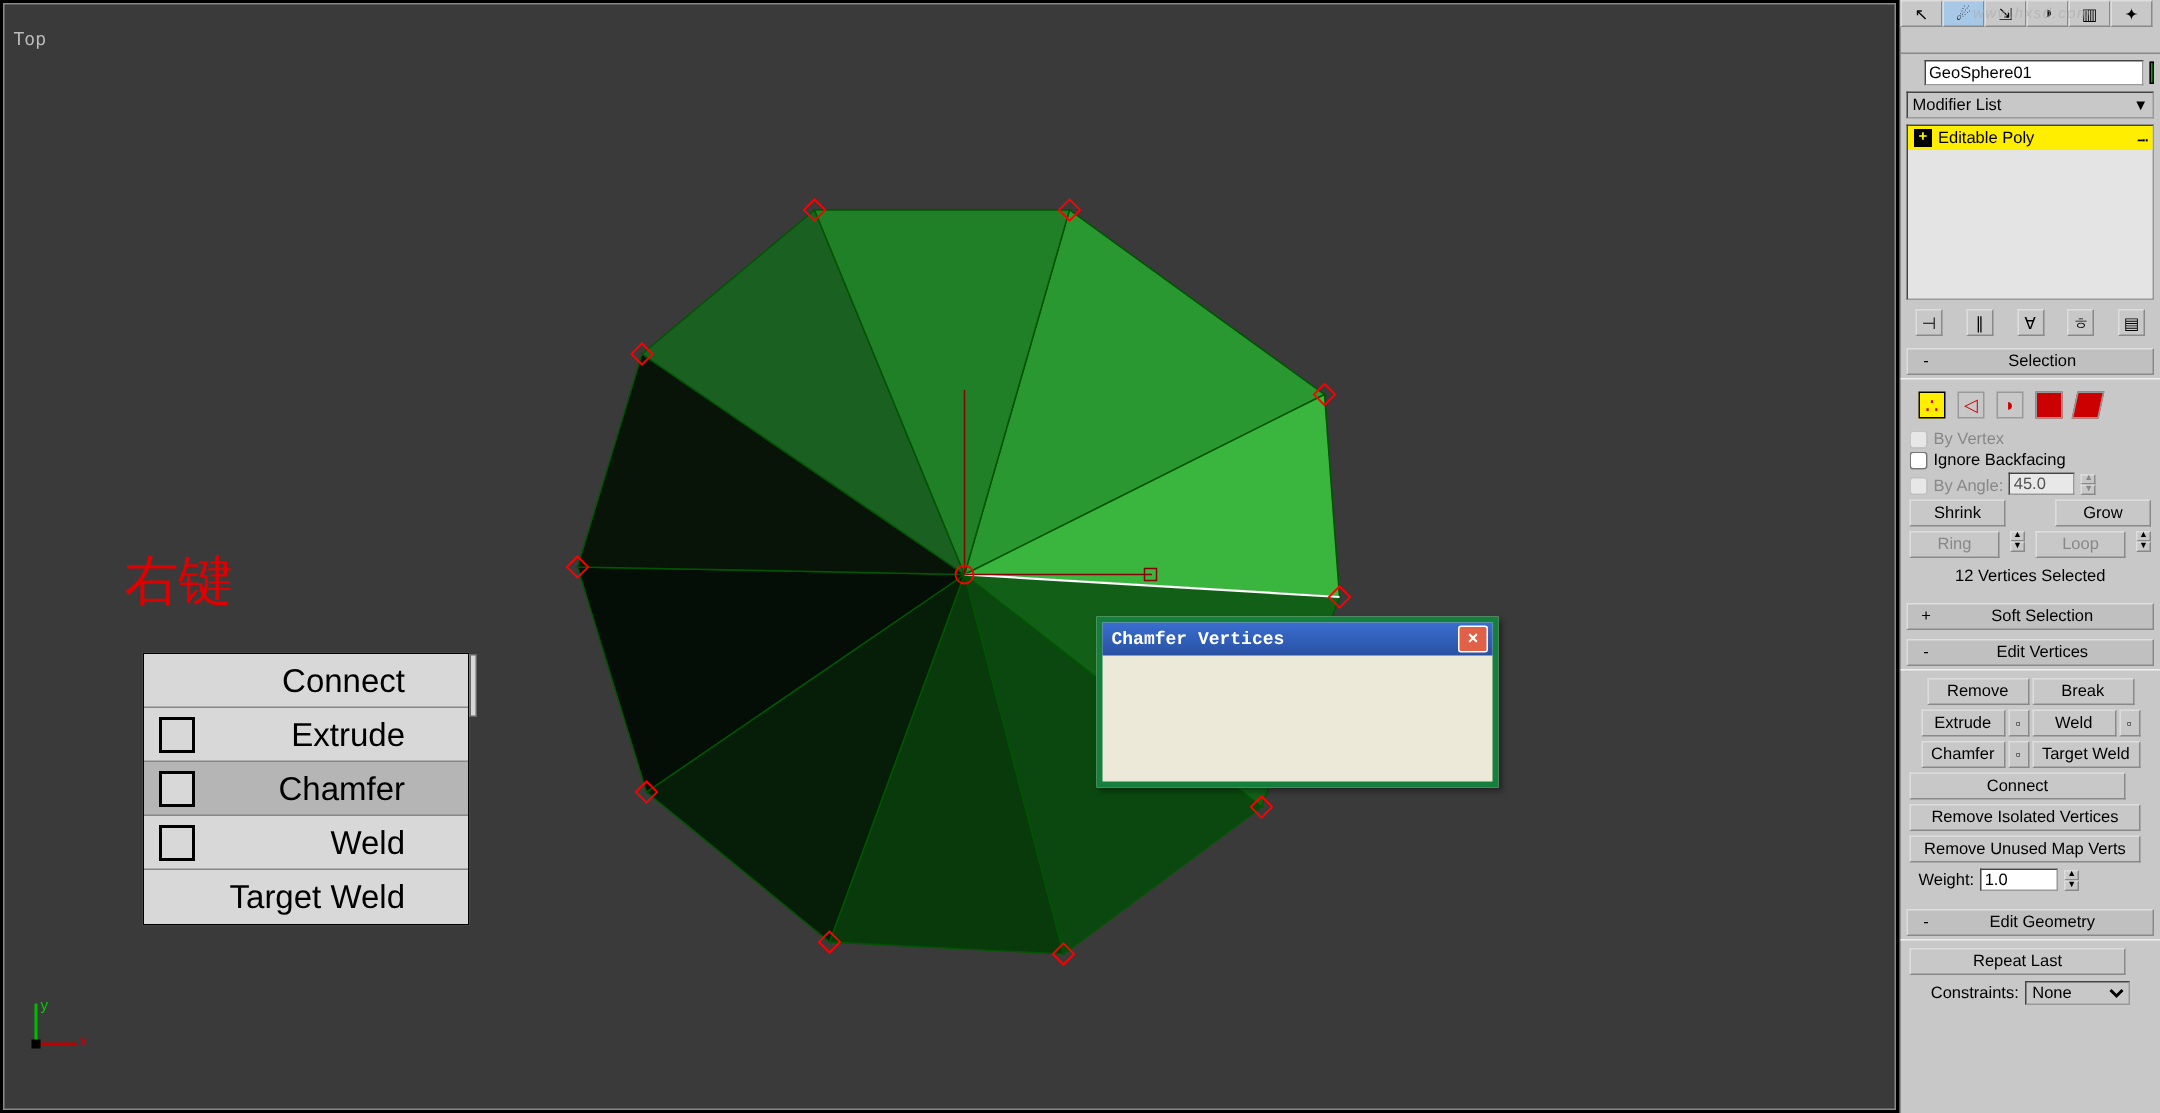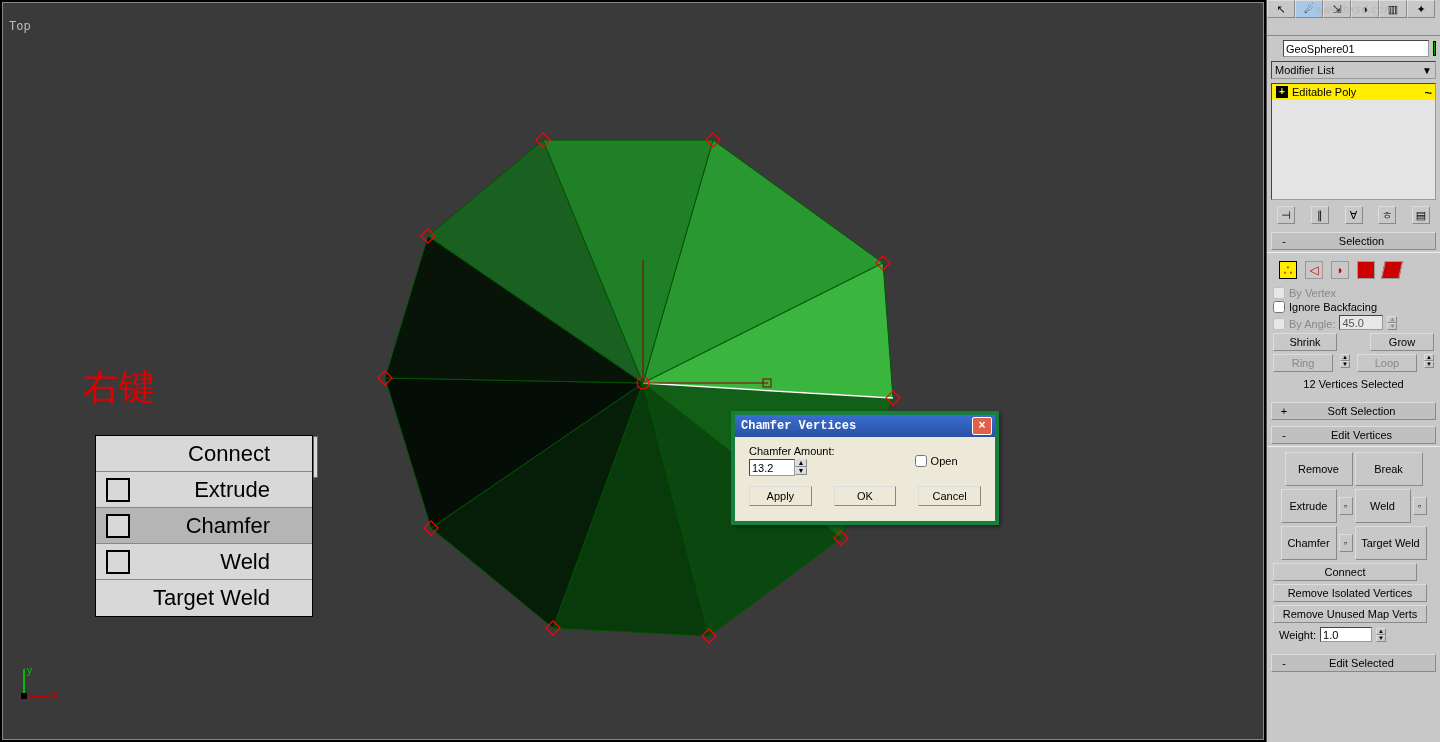--- a/index.html
+++ b/index.html
@@ -109,21 +109,21 @@
 .pbtn { height: 18px; border: 1px outset #ddd; background: #c8c8c8; font-size: 11px; cursor: pointer; }
 .pbtn.sm { width: 60px; }
 .pbtn.smr { width: 64px; }
 .pbtn.wide { width: 144px; }
 .pbtn.wide2 { width: 154px; }
 .gray-btn { color: #888; }
 
 .status-line { text-align: center; font-size: 11px; margin-top: 6px; }
 
 .edit-row { display: flex; gap: 2px; margin: 3px 0; justify-content: center; align-items: center; }
-.ebtn { height: 34px; border: 1px outset #ddd; background: #c8c8c8; font-size: 11px; width: 56px; }
+.ebtn { height: 18px; border: 1px outset #ddd; background: #c8c8c8; font-size: 11px; width: 56px; }
 .sqbtn { width: 14px; height: 18px; border: 1px outset #ddd; background: #c8c8c8; font-size: 9px; }
 
 .weight-row { display: flex; gap: 4px; margin: 4px 0 0 6px; align-items: center; }
 .weight-row input { width: 52px; height: 15px; border: 1px inset #999; background: #fff; font-size: 11px; padding-left: 2px; }
 
 .constraints-row { display: flex; gap: 4px; align-items: center; justify-content: center; margin-top: 4px; }
 .constraints-row select { width: 70px; height: 16px; font-size: 11px; background: #c8c8c8; border: 1px inset #999; }
 
 .watermark { position: absolute; right: 46px; top: 4px; color: #aaa; font-size: 10px; font-style: italic; letter-spacing: 1px; opacity: .6; }
 </style>
@@ -199,43 +199,20 @@
     <div class="ctx-item">
       <span class="ctx-pad"></span>
         <span class="ctx-label">Target Weld</span>
     </div>
   </div>
 
   <div class="dialog">
     <div class="dlg-title">
       <span class="dlg-title-text">Chamfer Vertices</span>
       <div class="dlg-close">×</div>
-    </div>
-    <div class="dlg-body">
-      <div class="dlg-row1">
-        <div class="dlg-col">
-          <span>Chamfer Amount:</span>
-          <div class="dlg-spin">
-            <input value="13.2" style="">
-            <div class="dlg-spin-btns">
-              <div>▲</div>
-              <div>▼</div>
-            </div>
-          </div>
-        </div>
-        <label class="dlg-open">
-          <input type="checkbox" style="">
-          <span>Open</span>
-        </label>
-      </div>
-      <div class="dlg-btns">
-        <button class="dlg-btn">Apply</button>
-        <button class="dlg-btn">OK</button>
-        <button class="dlg-btn">Cancel</button>
-      </div>
     </div>
   </div>
 </div>
 
 <div class="cmd-panel">
   <div class="top-tabs">
     <div class="top-tab">↖</div>
     <div class="top-tab active">☄</div>
     <div class="top-tab">⇲</div>
     <div class="top-tab">◑</div>
@@ -354,15 +331,24 @@
       <input value="1.0" style="">
       <div class="inline-spin">
           <div>▲</div>
           <div>▼</div>
         </div>
     </div>
   </div>
 
   <div class="rollout-hdr">
     <span class="pm">-</span>
-      <span class="ttl">Edit Selected</span>
+      <span class="ttl">Edit Geometry</span>
+  </div>
+  <div class="rollout-body">
+    <div class="btn-row">
+        <button class="pbtn wide">Repeat Last</button>
+      </div>
+    <div class="constraints-row">
+      <span>Constraints:</span>
+      <select><option>None</option></select>
+    </div>
   </div>
 </div>
 
 </body></html>

